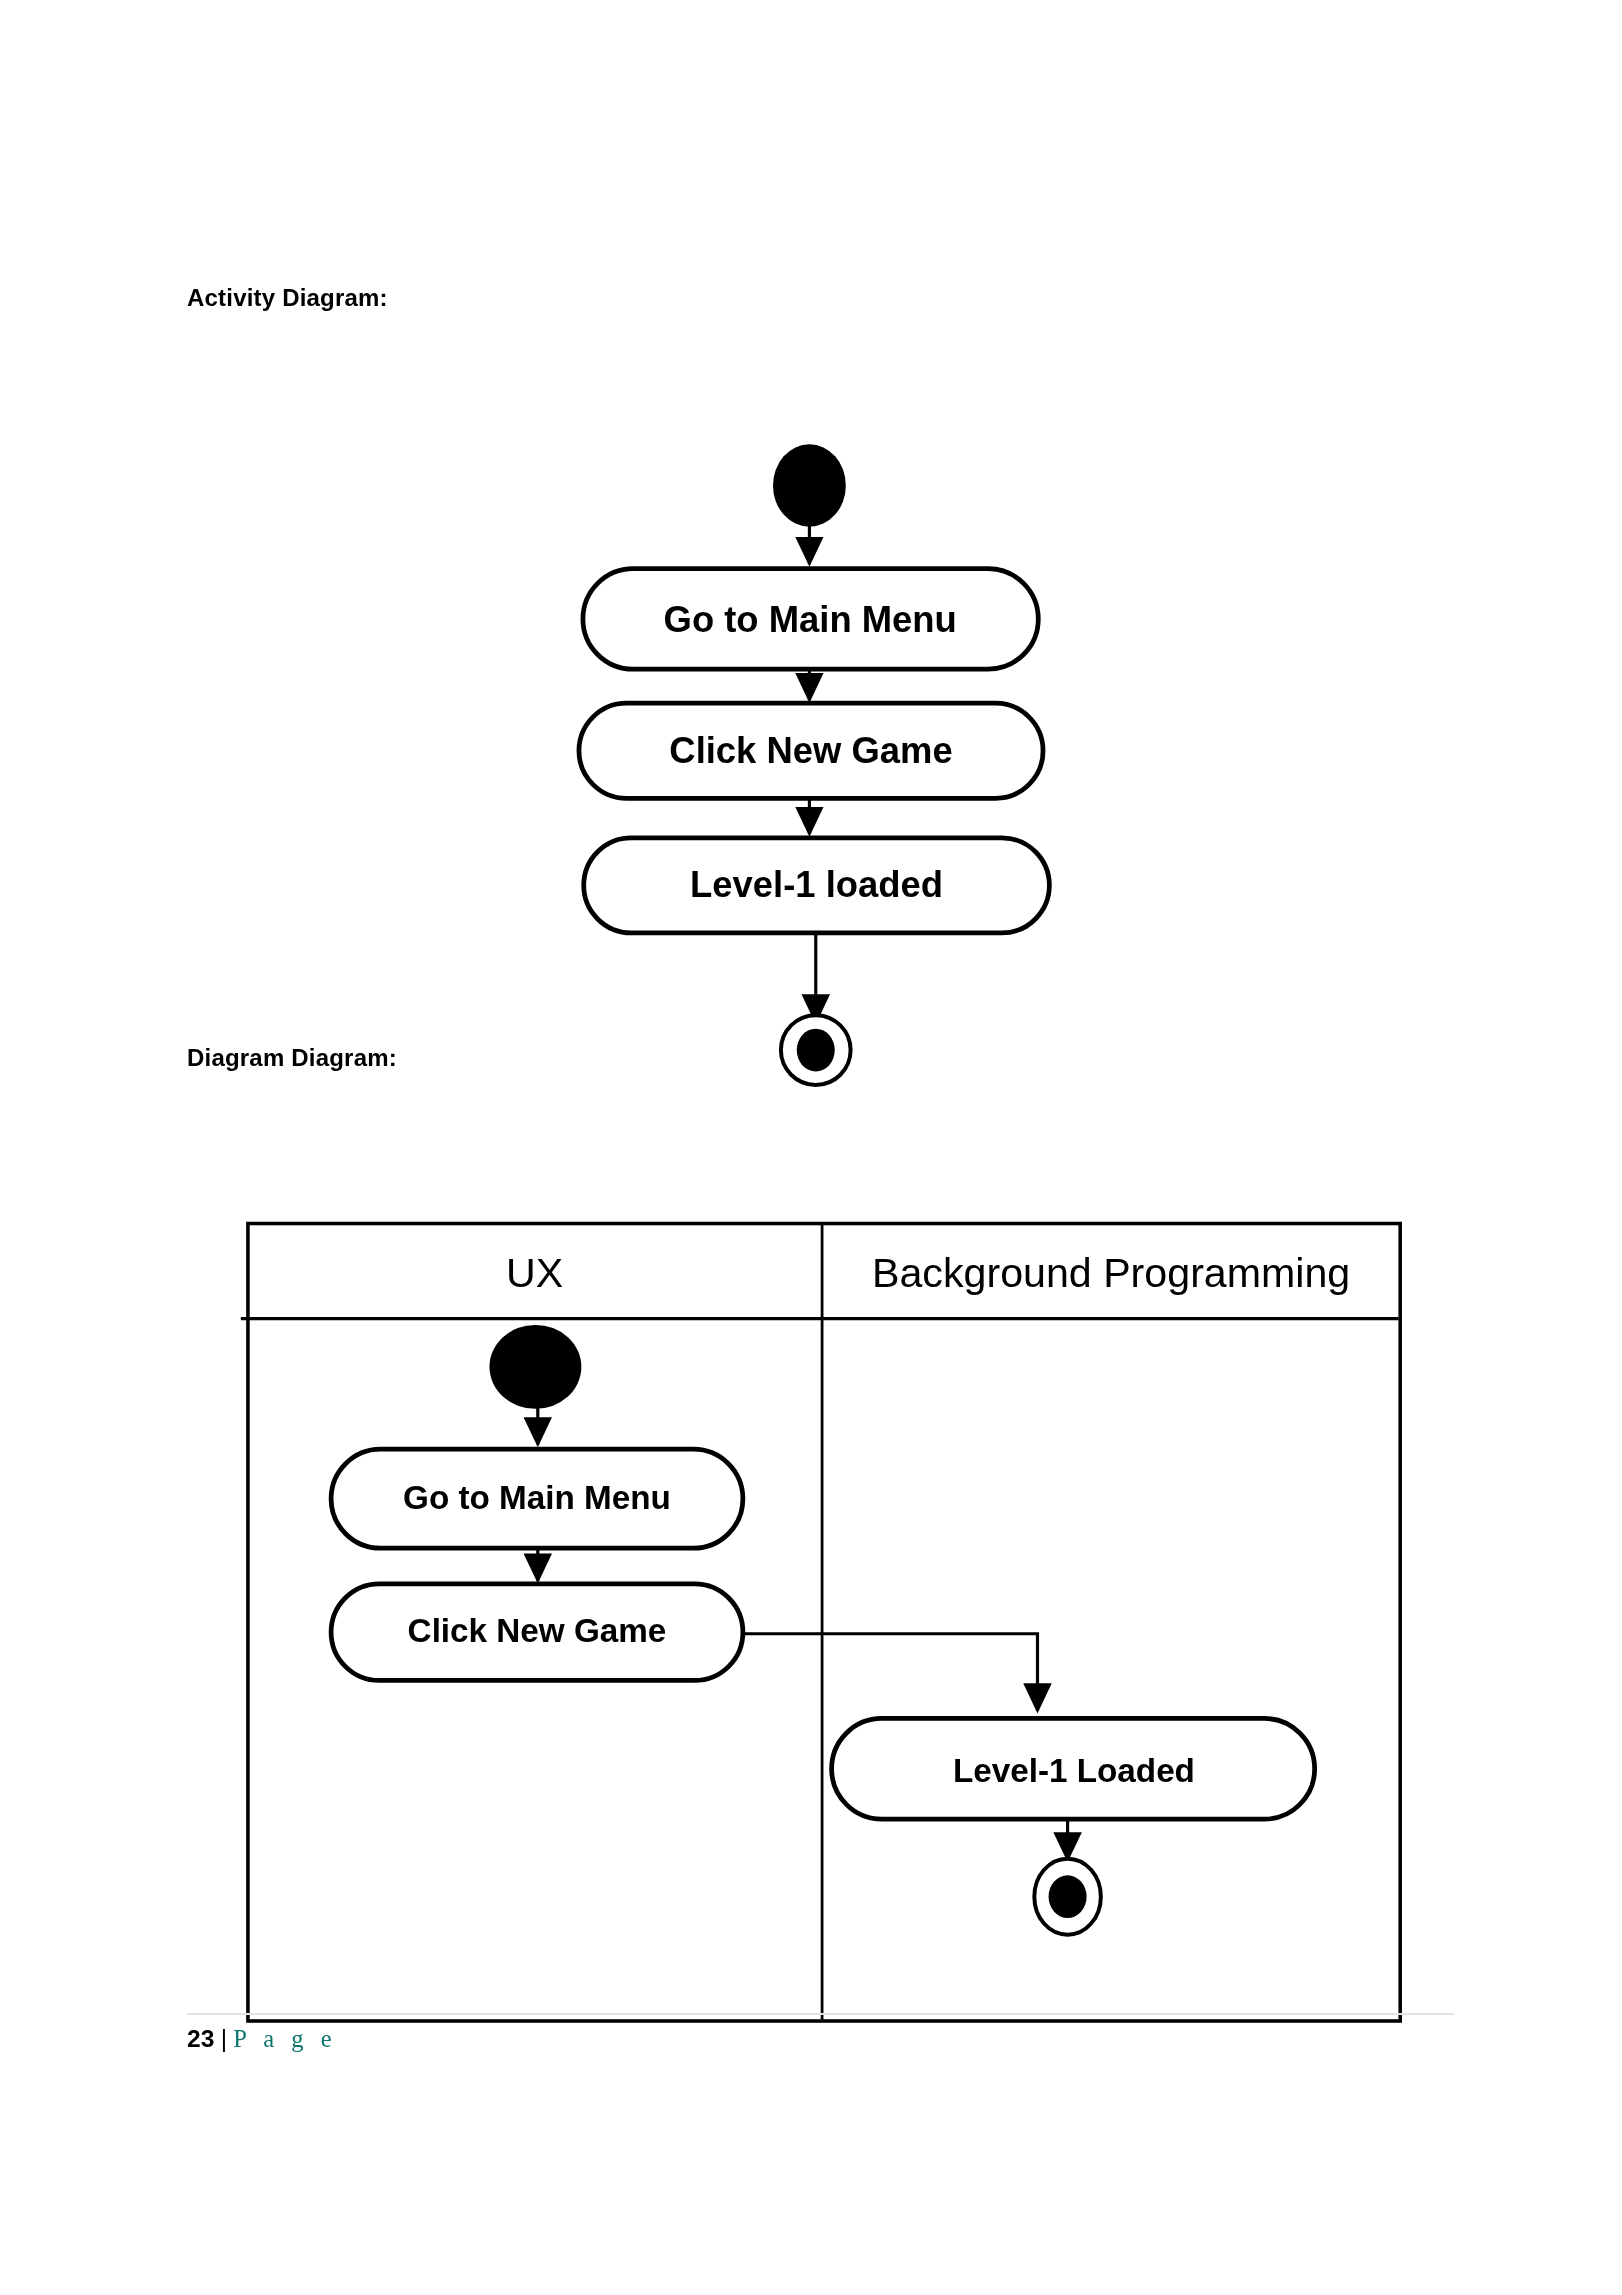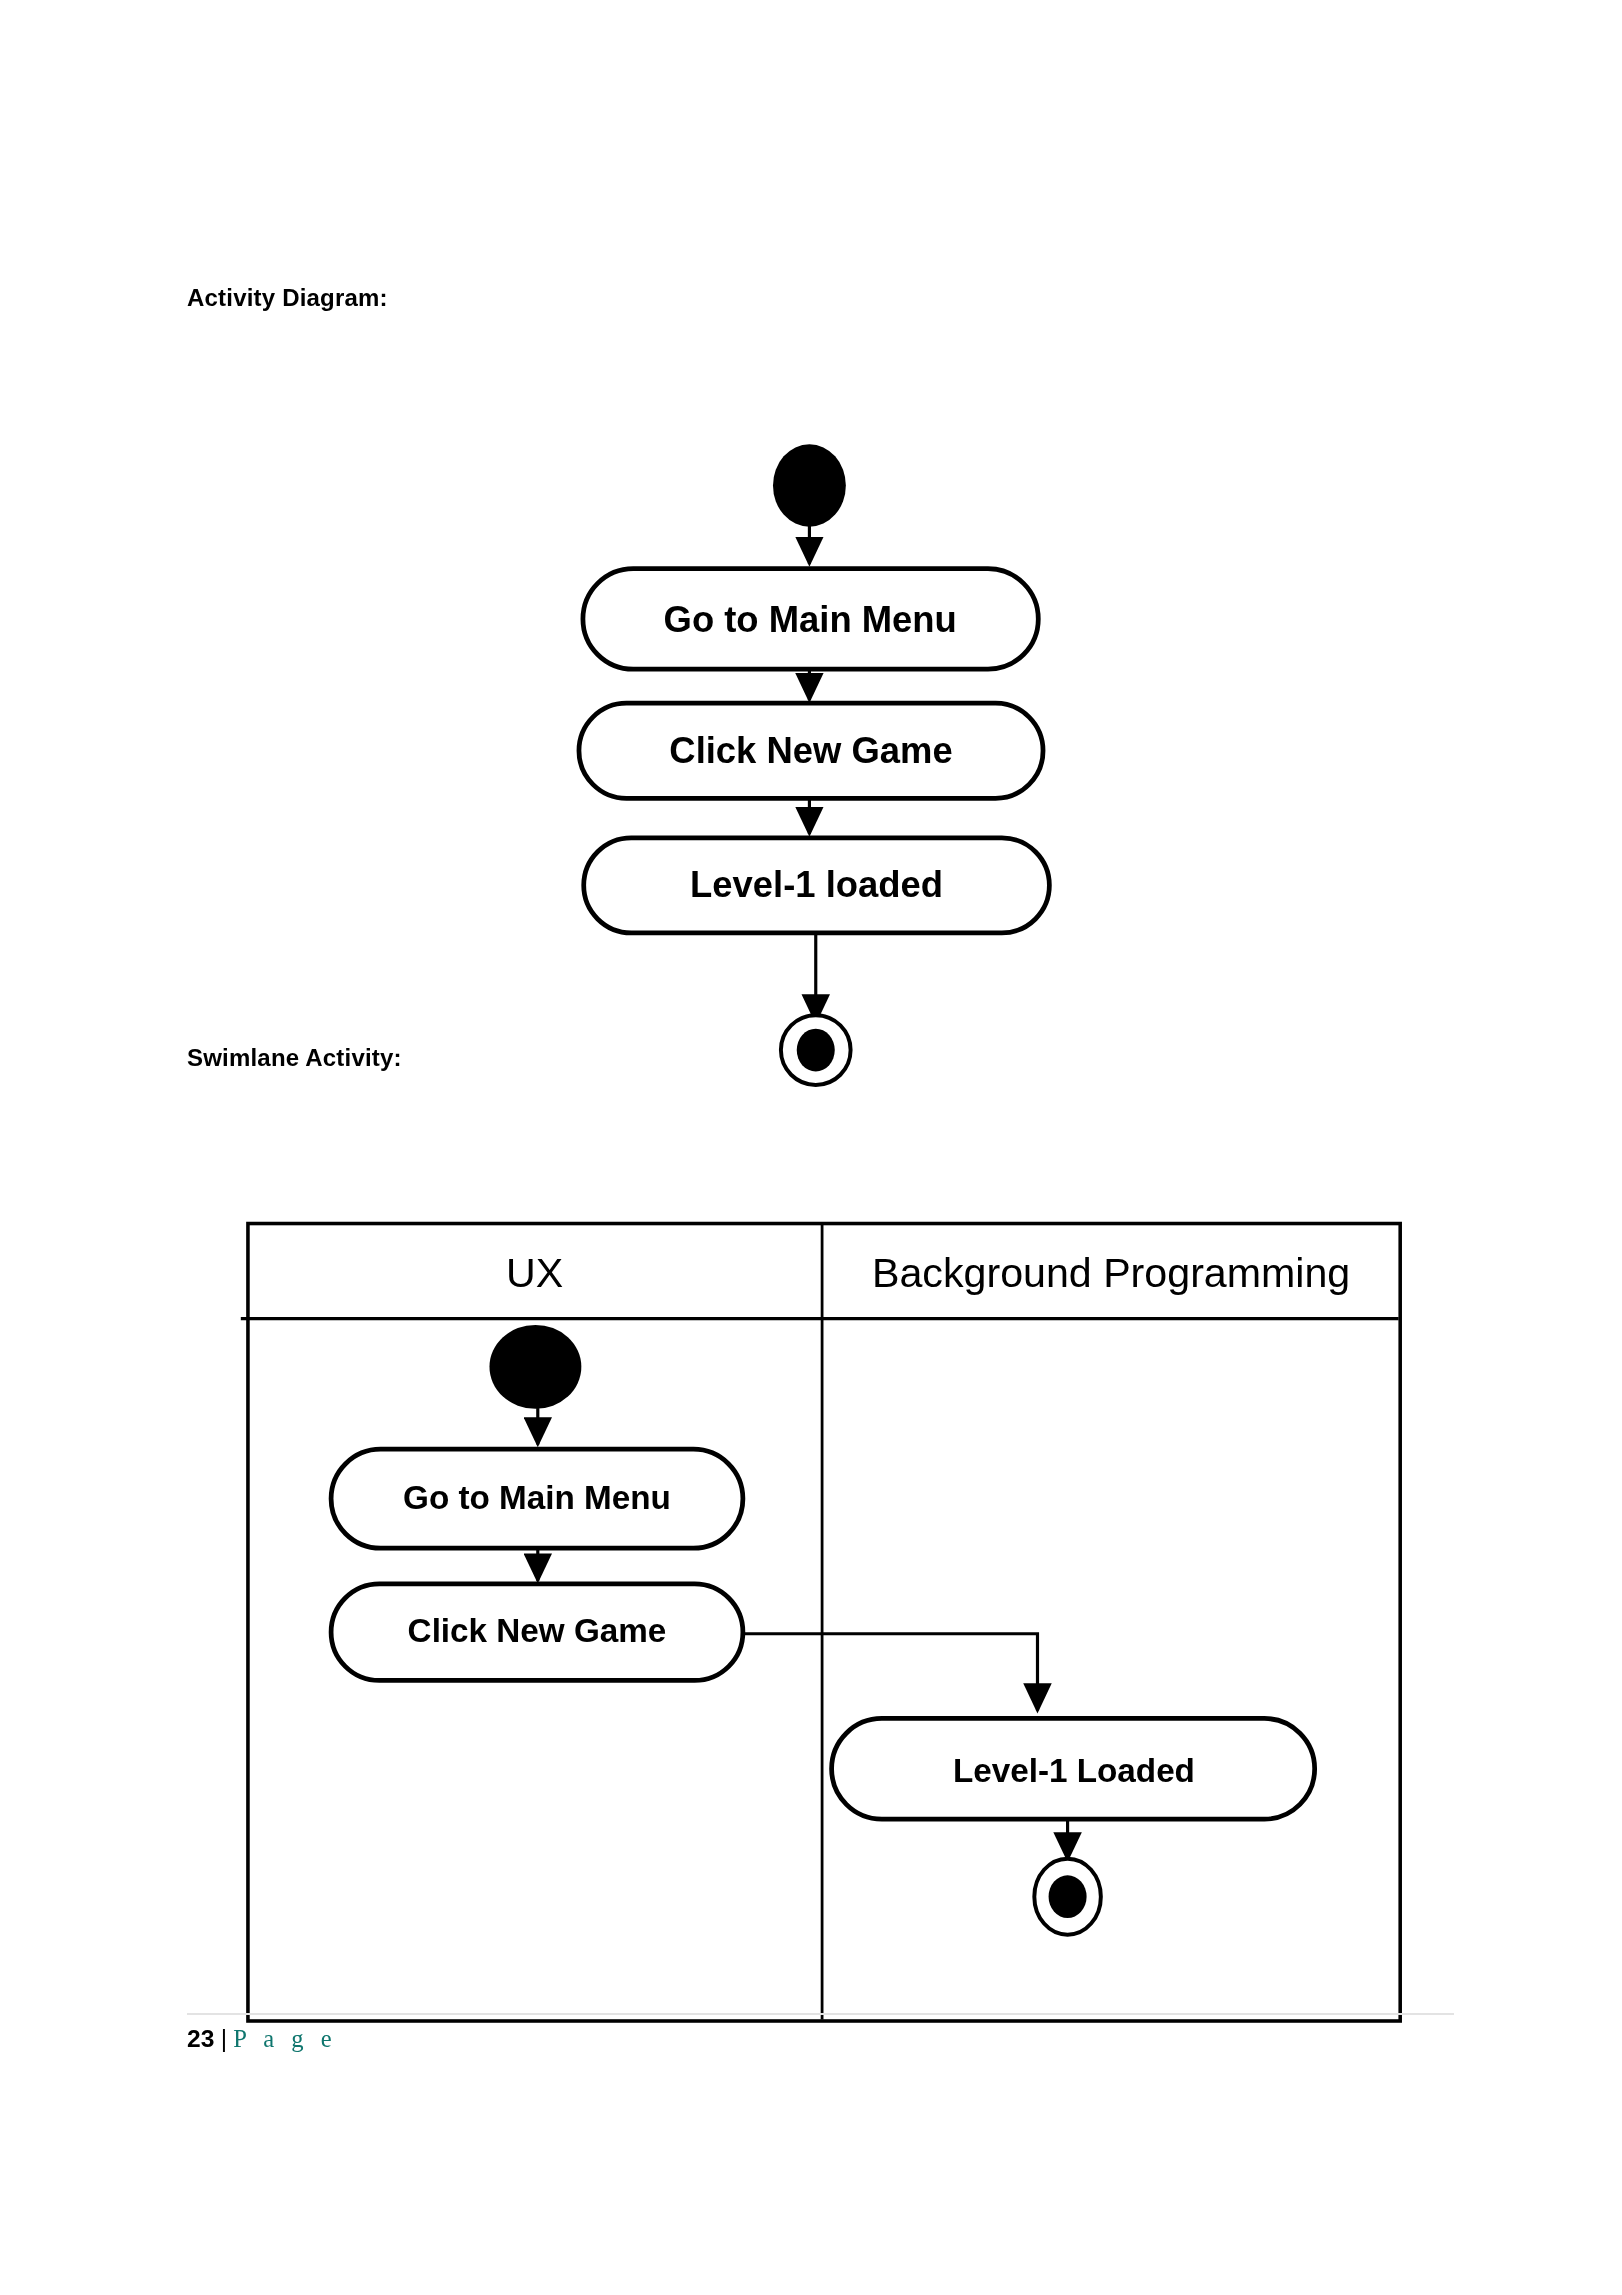--- a/index.html
+++ b/index.html
@@ -161,21 +161,21 @@
 
     <rect class="node-shape" x="737" y="1058" width="588" height="120" rx="60" ry="60"></rect>
     <text class="node-text" x="1031" y="1133" text-anchor="middle">Level-1 loaded</text>
 
     <line class="flow-line" x1="1030" y1="1179" x2="1030" y2="1290" marker-end="url(#arrowhead)"></line>
 
     <ellipse class="final-outer" cx="1030" cy="1326" rx="44" ry="44"></ellipse>
     <ellipse class="final-inner" cx="1030" cy="1326" rx="24" ry="27"></ellipse>
   </svg>
 
-  <div class="section-label" id="swimlane-label">Swimlane Activity:</div>
+  <div class="section-label" id="swimlane-label">Diagram Diagram:</div>
 
   <svg class="canvas" id="swimlane-canvas" viewBox="0 0 2048 2898">
 
     <rect class="lane-border" x="313" y="1545" width="1455" height="1007"></rect>
 
     <line class="lane-headrule" x1="304" y1="1665" x2="1766" y2="1665"></line>
 
     <line class="lane-divider" x1="1038" y1="1547" x2="1038" y2="2550"></line>
 
     <text class="lane-title" x="675" y="1625" text-anchor="middle">UX</text>

